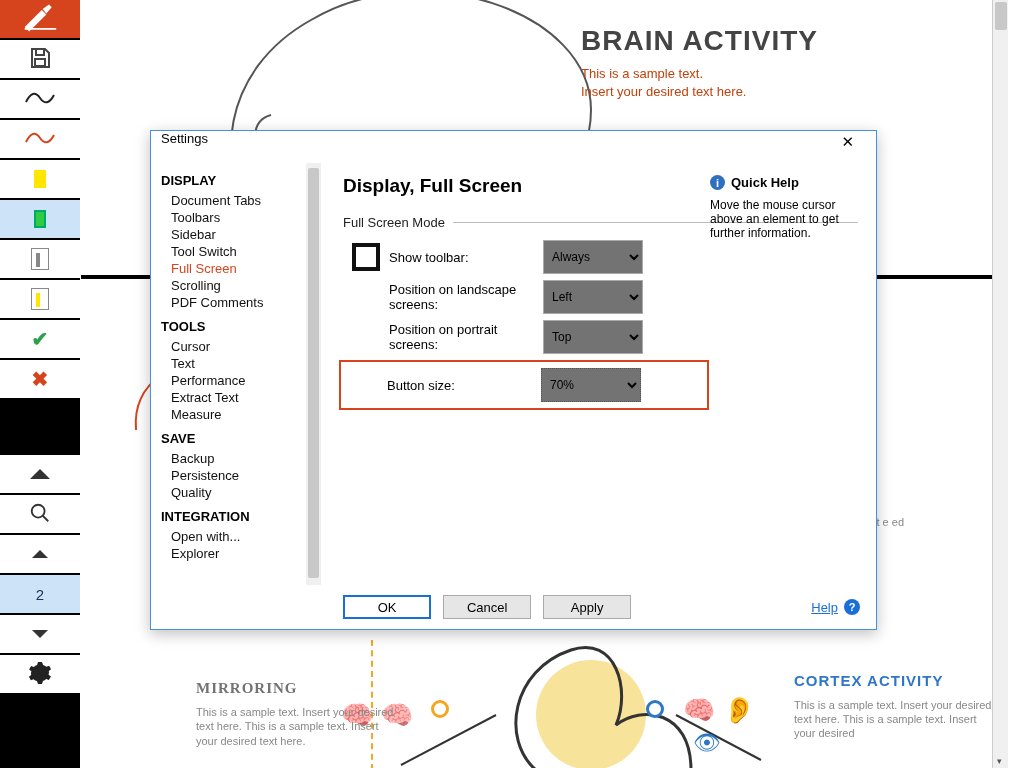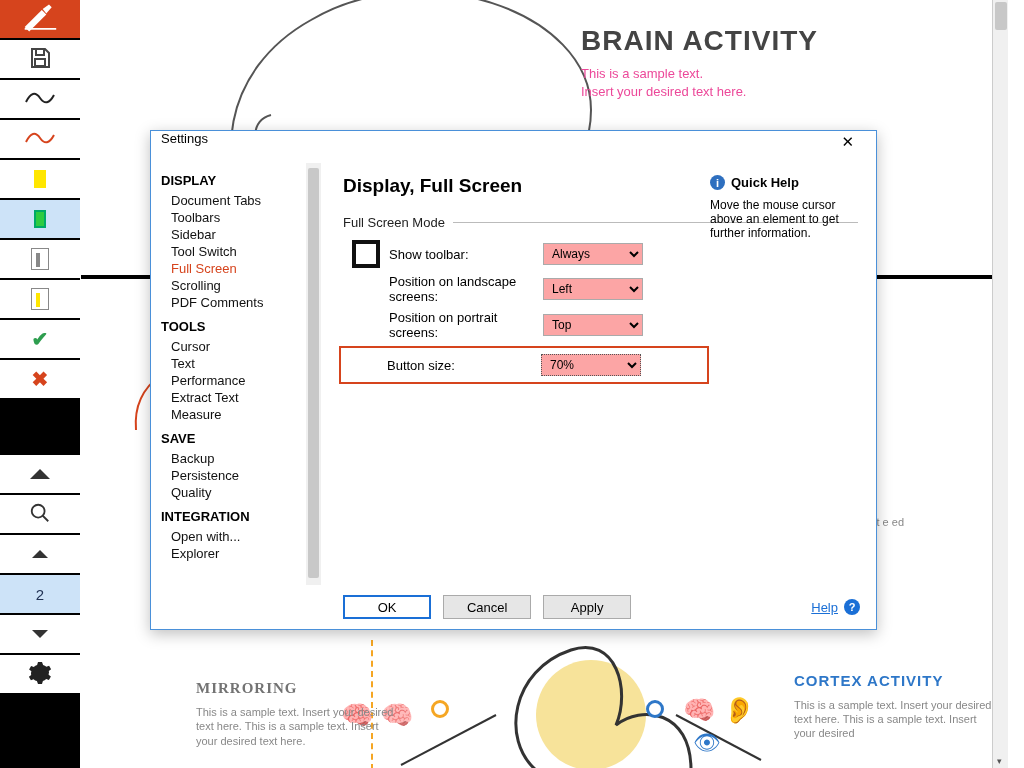--- a/index.html
+++ b/index.html
@@ -79,21 +79,21 @@
   }
   .doc-title {
     position:absolute;
     top:25px; left:500px;
     font-size:28px; font-weight:700; color:#444;
     letter-spacing:1px;
   }
   .doc-sub {
     position:absolute;
     top:65px; left:500px;
-    font-size:13px; color:#ec4899; line-height:1.4;
+    font-size:13px; color:#c2410c; line-height:1.4;
   }
   .divider {
     position:absolute;
     top:275px; left:0;
     width:927px; height:4px; background:#000;
   }
   .red-scribble{
     position:absolute;
     top:360px; left:50px;
     width:120px;height:90px;
@@ -218,22 +218,22 @@
     width:28px; height:28px; border:4px solid #111; display:inline-block;
   }
   .form-row{
     display:flex; align-items:center;
     margin:6px 0;
   }
   .form-row label{
     width:200px; padding-left:46px; font-size:13px;
   }
   select.combo{
-    width:100px; height:22px;
-    background:#fca5a5;
+    width:100px; height:34px;
+    background:#737373;
     border:1px solid #aaa;
     font-size:12px;
     padding:1px 4px;
   }
   .hl-row{
     border:2px solid #d6441d;
     padding:6px 4px 6px 0;
     margin:2px 0 0 -4px;
     width:370px;
   }

